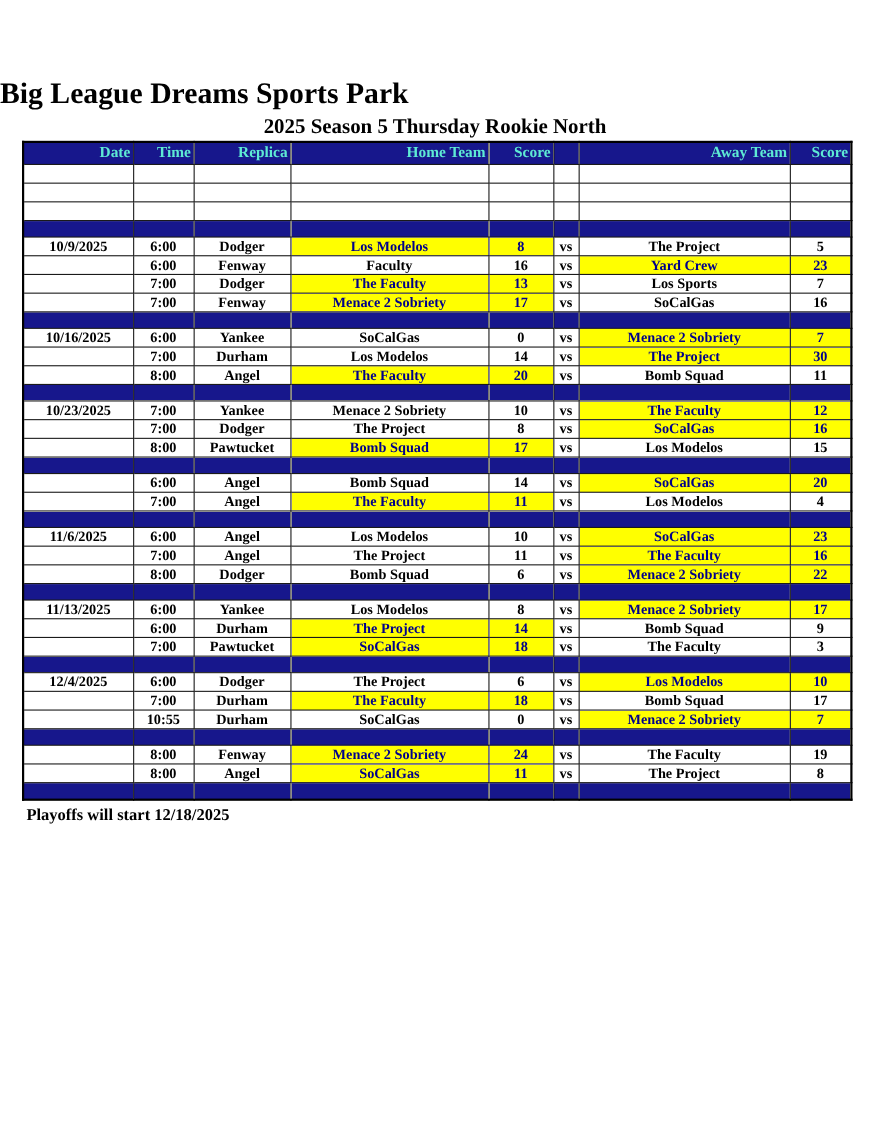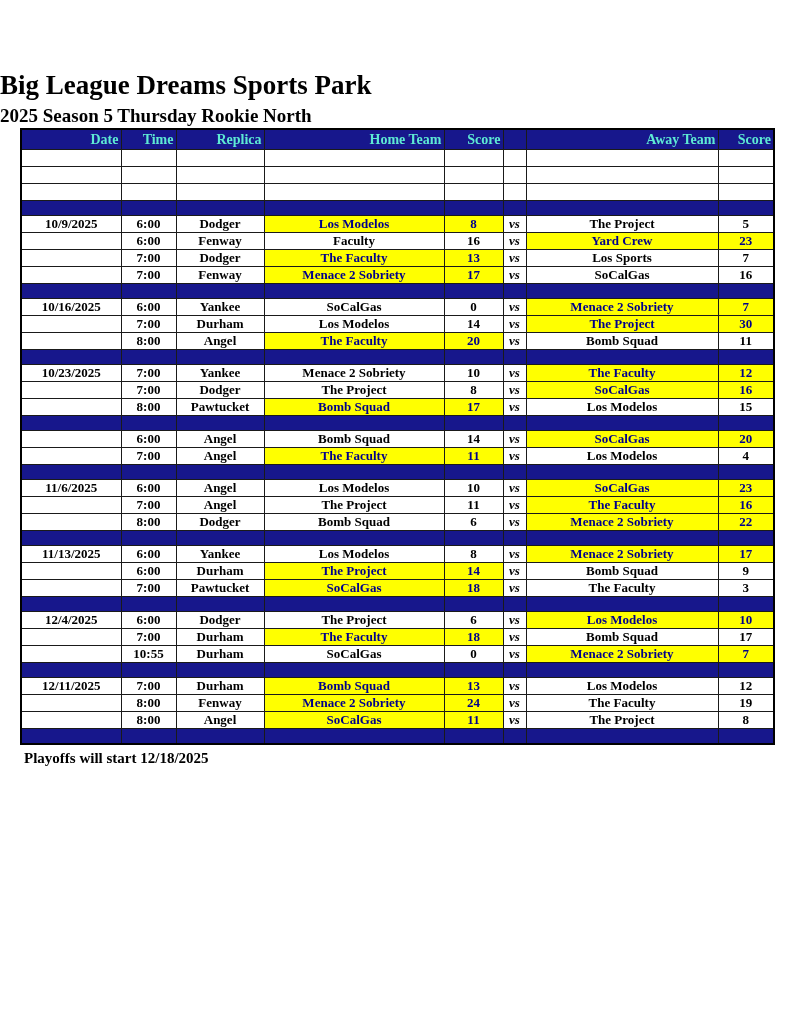--- a/index.html
+++ b/index.html
@@ -16,20 +16,21 @@
   }
   .page {
     padding-top: 70px;
   }
   .title {
     font-size: 27px;
     line-height: 30px;
     margin: 0;
   }
   .subtitle {
+    text-align: center;
     font-size: 19px;
     line-height: 24px;
     margin: 4px 0 0 0;
   }
   .note {
     text-align: center;
     font-size: 14px;
     font-style: italic;
     margin: 9px 0 7px 0;
     white-space: pre-wrap;
@@ -65,21 +66,20 @@
     height: 14px;
   }
   tr.empty td {
     background: #ffffff;
   }
   td.hl {
     background: var(--highlight, #FFFF00);
     color: var(--highlight_text, #00008B);
   }
   td.vs {
-    font-style: italic;
     font-size: 12px;
   }
   .footer {
     margin: 5px 0 0 24px;
     font-size: 15px;
   }
 </style>
 </head>
 <body>
 
@@ -425,30 +425,20 @@
           <td></td>
           <td></td>
           <td></td>
           <td></td>
           <td></td>
           <td></td>
           <td></td>
           <td></td>
         </tr>
         <tr>
-          <td>12/11/2025</td>
-          <td>7:00</td>
-          <td>Durham</td>
-          <td class="hl">Bomb Squad</td>
-          <td class="hl">13</td>
-          <td class="vs">vs</td>
-          <td>Los Modelos</td>
-          <td>12</td>
-        </tr>
-        <tr>
           <td></td>
           <td>8:00</td>
           <td>Fenway</td>
           <td class="hl">Menace 2 Sobriety</td>
           <td class="hl">24</td>
           <td class="vs">vs</td>
           <td>The Faculty</td>
           <td>19</td>
         </tr>
         <tr>

